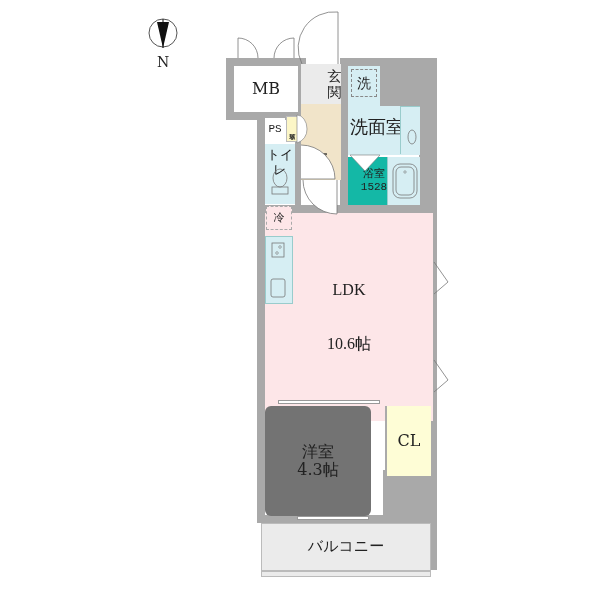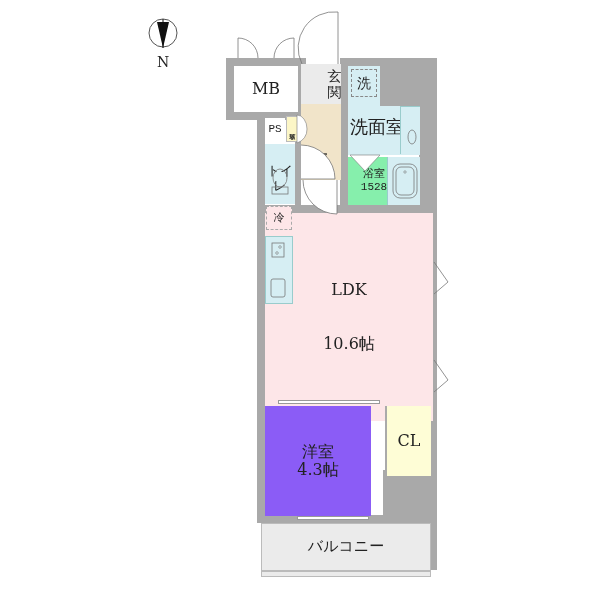--- a/index.html
+++ b/index.html
@@ -60,21 +60,21 @@
   <span class="lbl-sm">PS</span>
 </div>
 
 <div class="abs room" style="left:286px;top:116px;width:12px;height:26px;background:#fcf6c6;border:1px solid #bbb;">
   <span class="lbl-xs" style="writing-mode:vertical-rl;font-size:6px;">下駄箱</span>
 </div>
 <svg width="20" height="30" style="left:297px;top:115px;">
   <path d="M0,0 L0,28 A14,14 0 0 0 10,14 A10,14 0 0 0 0,0" fill="#fff" stroke="#777" stroke-width="0.6"></path>
 </svg>
 
-<div class="abs room" style="left:265px;top:144px;width:30px;height:60px;background:#d6eef3;justify-content:flex-start;padding-top:20px;">
+<div class="abs room" style="left:265px;top:144px;width:30px;height:60px;background:#d6eef3;justify-content:flex-start;padding-top:4px;">
   <span class="lbl" style="font-size:13px;">トイレ</span>
 </div>
 <svg width="20" height="28" style="left:270px;top:168px;">
   <ellipse cx="10" cy="10" rx="7" ry="9" fill="none" stroke="#777" stroke-width="0.8"></ellipse>
   <rect x="2" y="19" width="16" height="7" fill="none" stroke="#777" stroke-width="0.8"></rect>
 </svg>
 <svg width="40" height="40" style="left:301px;top:145px;">
   <path d="M0,34 L34,34 A34,34 0 0 0 0,0" fill="#fff" stroke="#777" stroke-width="0.8"></path>
 </svg>
 
@@ -86,36 +86,36 @@
 <div class="abs room" style="left:348px;top:100px;width:72px;height:55px;background:#d6eef3;align-items:flex-start;padding-left:2px;">
   <span class="lbl" style="font-size:18px;">洗面室</span>
 </div>
 <div class="abs" style="left:400px;top:106px;width:20px;height:48px;background:#d6eef3;border-left:1px solid #9cc;border-top:1px solid #9cc;">
   <svg width="20" height="48" style="left:0;top:0;">
     <ellipse cx="11" cy="30" rx="4" ry="7" fill="none" stroke="#777" stroke-width="0.8"></ellipse>
   </svg>
 </div>
 <div class="abs" style="left:380px;top:66px;width:40px;height:40px;background:#a9a9a9;"></div>
 
-<div class="abs room" style="left:348px;top:157px;width:52px;height:48px;background:#86efac;">
+<div class="abs room" style="left:348px;top:157px;width:52px;height:48px;background:#14b8a6;">
   <span class="lbl-sm">浴室</span>
   <span class="lbl-sm">1528</span>
 </div>
 <div class="abs" style="left:387px;top:157px;width:33px;height:48px;background:#d6eef3;border-left:1px solid #9cc;">
   <svg width="33" height="48" style="left:0;top:0;">
     <rect x="5" y="7" width="24" height="34" rx="7" fill="none" stroke="#777" stroke-width="0.8"></rect>
     <rect x="8" y="10" width="18" height="28" rx="5" fill="none" stroke="#777" stroke-width="0.8"></rect>
     <circle cx="17" cy="15" r="1.2" fill="none" stroke="#777" stroke-width="0.6"></circle>
   </svg>
 </div>
 <svg width="40" height="20" style="left:350px;top:155px;">
   <path d="M0,0 L30,0 L15,16 Z" fill="#fff" stroke="#777" stroke-width="0.6"></path>
 </svg>
 
-<div class="abs room" style="left:265px;top:213px;width:168px;height:208px;background:#fde6e8;">
+<div class="abs room" style="left:265px;top:213px;width:168px;height:208px;background:#fde6e8;font-family:Liberation Serif, serif;">
   <span class="lbl" style="font-size:16px;">LDK</span>
   <span class="lbl" style="font-size:16px;margin-top:36px;">10.6帖</span>
 </div>
 <svg width="40" height="40" style="left:303px;top:180px;">
   <path d="M0,0 L0,0 A34,34 0 0 0 34,34 L34,0" fill="#fff" stroke="#777" stroke-width="0.8"></path>
 </svg>
 
 <div class="abs room" style="left:266px;top:206px;width:26px;height:24px;border:1px dashed #aaa;background:#fde6e8;">
   <span class="lbl-sm">冷</span>
 </div>
@@ -133,21 +133,21 @@
 
 <svg width="30" height="40" style="left:434px;top:262px;">
   <path d="M0,0 L14,20 L0,32" fill="none" stroke="#777" stroke-width="0.8"></path>
 </svg>
 <svg width="30" height="40" style="left:434px;top:360px;">
   <path d="M0,0 L14,20 L0,32" fill="none" stroke="#777" stroke-width="0.8"></path>
 </svg>
 
 <div class="abs" style="left:278px;top:400px;width:102px;height:4px;background:#fff;border:1px solid #999;"></div>
 
-<div class="abs room" style="left:265px;top:406px;width:106px;height:110px;background:#8b5cf6;">
+<div class="abs room" style="left:265px;top:406px;width:106px;height:110px;background:#737373;border-radius:6px;">
   <span class="lbl" style="font-size:16px;">洋室</span>
   <span class="lbl" style="font-size:16px;">4.3帖</span>
 </div>
 
 <div class="abs room" style="left:385px;top:406px;width:46px;height:70px;background:#fefdd6;border-left:2px solid #aaa;">
   <span class="lbl" style="font-size:16px;">CL</span>
 </div>
 
 <div class="abs" style="left:297px;top:516px;width:72px;height:4px;background:#fff;border:1px solid #999;"></div>
 

